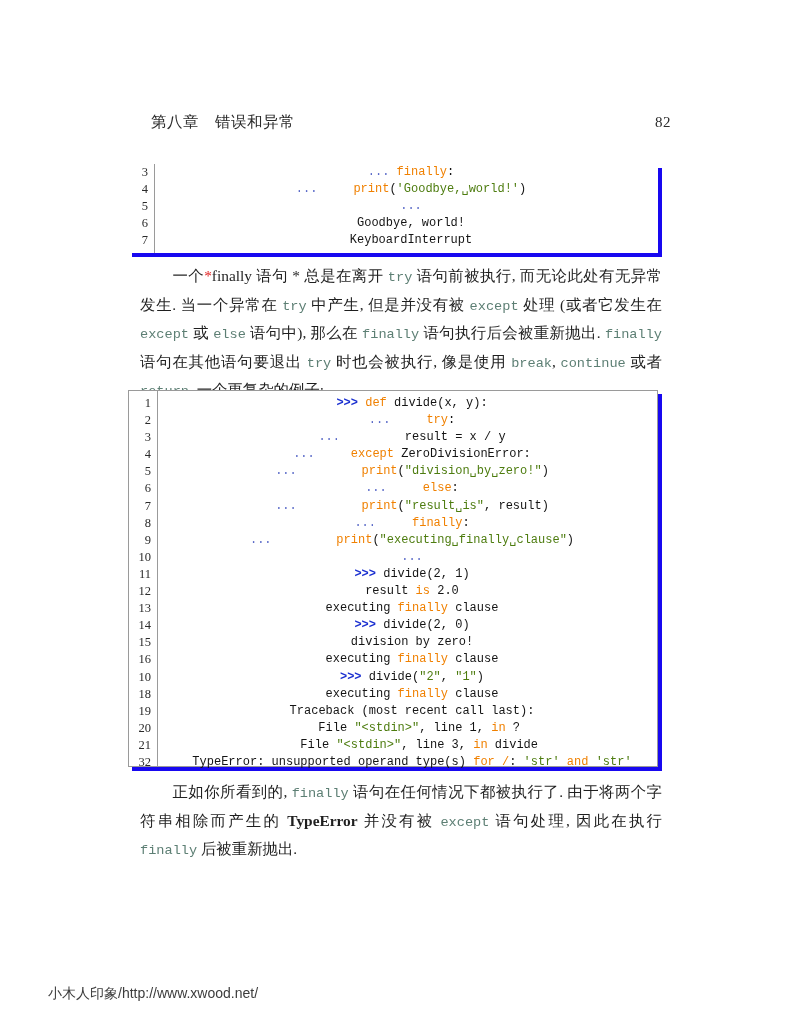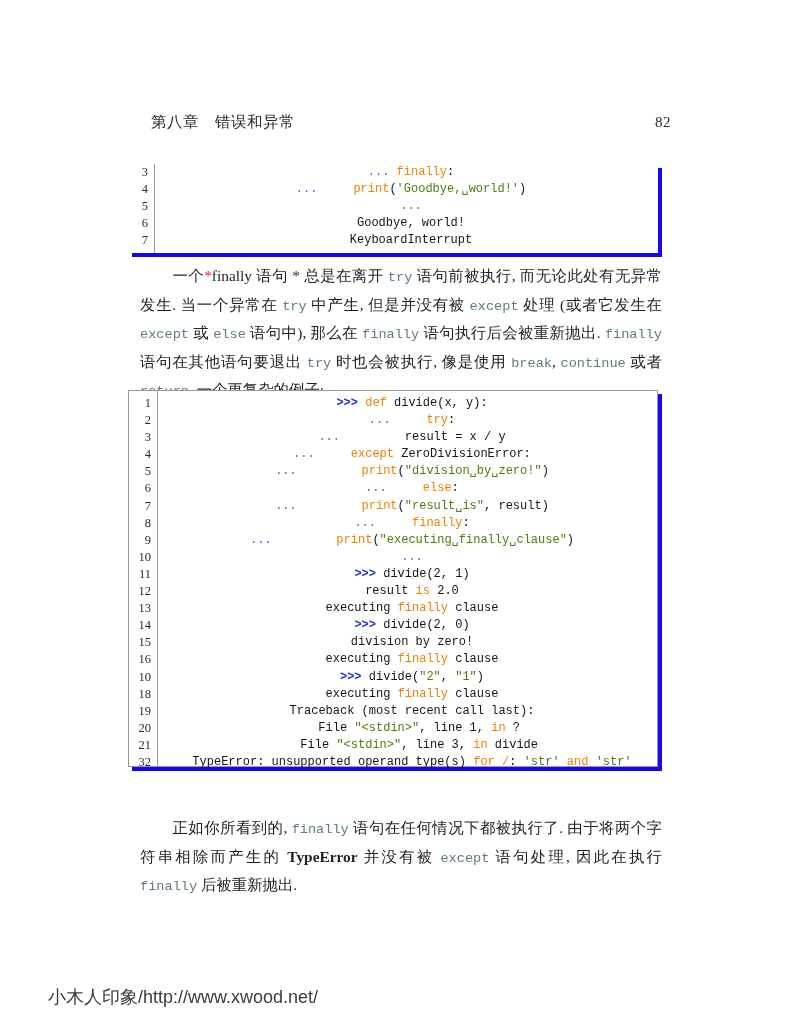--- a/index.html
+++ b/index.html
@@ -136,21 +136,21 @@
   }
   .bold-serif { font-weight: bold; }
   .red-star { color: #e02020; }
 
   
   .watermark {
     position: absolute;
     left: 48px;
     top: 985px;
     font-family: "Liberation Sans", "DejaVu Sans", sans-serif;
-    font-size: 18px;
+    font-size: 14px;
     color: #3c3c3c;
     white-space: pre;
   }
 </style>
 </head>
 <body>
 
 <div id="page">
 
   <div class="page-header">
@@ -202,19 +202,19 @@
           <div>18</div>
           <div>19</div>
           <div>20</div>
           <div>21</div>
           <div>32</div>
         </div>
       <div class="codelines"><div><span class="pr">&gt;&gt;&gt; </span><span class="k">def</span><span class="pl"> divide(x, y):</span></div><div><span class="dt">... </span><span class="pl">    </span><span class="k">try</span><span class="pl">:</span></div><div><span class="dt">... </span><span class="pl">        result = x / y</span></div><div><span class="dt">... </span><span class="pl">    </span><span class="k">except</span><span class="pl"> ZeroDivisionError:</span></div><div><span class="dt">... </span><span class="pl">        </span><span class="k">print</span><span class="pl">(</span><span class="s">"division␣by␣zero!"</span><span class="pl">)</span></div><div><span class="dt">... </span><span class="pl">    </span><span class="k">else</span><span class="pl">:</span></div><div><span class="dt">... </span><span class="pl">        </span><span class="k">print</span><span class="pl">(</span><span class="s">"result␣is"</span><span class="pl">, result)</span></div><div><span class="dt">... </span><span class="pl">    </span><span class="k">finally</span><span class="pl">:</span></div><div><span class="dt">... </span><span class="pl">        </span><span class="k">print</span><span class="pl">(</span><span class="s">"executing␣finally␣clause"</span><span class="pl">)</span></div><div><span class="dt">...</span></div><div><span class="pr">&gt;&gt;&gt; </span><span class="pl">divide(2, 1)</span></div><div><span class="pl">result </span><span class="k">is</span><span class="pl"> 2.0</span></div><div><span class="pl">executing </span><span class="k">finally</span><span class="pl"> clause</span></div><div><span class="pr">&gt;&gt;&gt; </span><span class="pl">divide(2, 0)</span></div><div><span class="pl">division by zero!</span></div><div><span class="pl">executing </span><span class="k">finally</span><span class="pl"> clause</span></div><div><span class="pr">&gt;&gt;&gt; </span><span class="pl">divide(</span><span class="s">"2"</span><span class="pl">, </span><span class="s">"1"</span><span class="pl">)</span></div><div><span class="pl">executing </span><span class="k">finally</span><span class="pl"> clause</span></div><div><span class="pl">Traceback (most recent call last):</span></div><div><span class="pl">  File </span><span class="s">"&lt;stdin&gt;"</span><span class="pl">, line 1, </span><span class="k">in</span><span class="pl"> ?</span></div><div><span class="pl">  File </span><span class="s">"&lt;stdin&gt;"</span><span class="pl">, line 3, </span><span class="k">in</span><span class="pl"> divide</span></div><div><span class="pl">TypeError: unsupported operand type(s) </span><span class="k">for</span><span class="pl"> </span><span class="k">/</span><span class="pl">: </span><span class="s">'str'</span><span class="pl"> </span><span class="k">and</span><span class="pl"> </span><span class="s">'str'</span></div></div>
     </div>
   </div>
 
-  <div class="para" id="p2" style="top:779px;margin-top:36px;">
+  <div class="para" id="p2" style="top:779px;">
     <span class="indent"></span><span><span>正如你所看到的, </span><span class="mono">finally</span><span> 语句在任何情况下都被执行了. 由于将两个字符串相除而产生的 </span><span class="bold-serif">TypeError</span><span> 并没有被 </span><span class="mono">except</span><span> 语句处理, 因此在执行 </span><span class="mono">finally</span><span> 后被重新抛出.</span></span>
   </div>
 
   <div class="watermark">小木人印象/http://www.xwood.net/</div>
 
 </div>
 
 </body></html>

